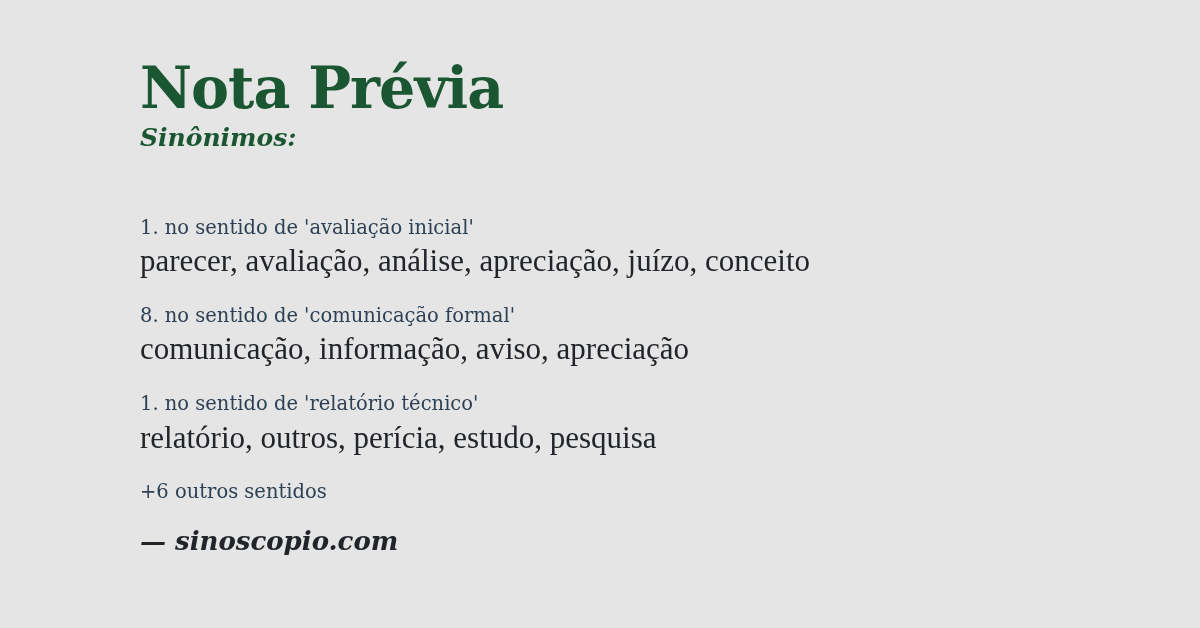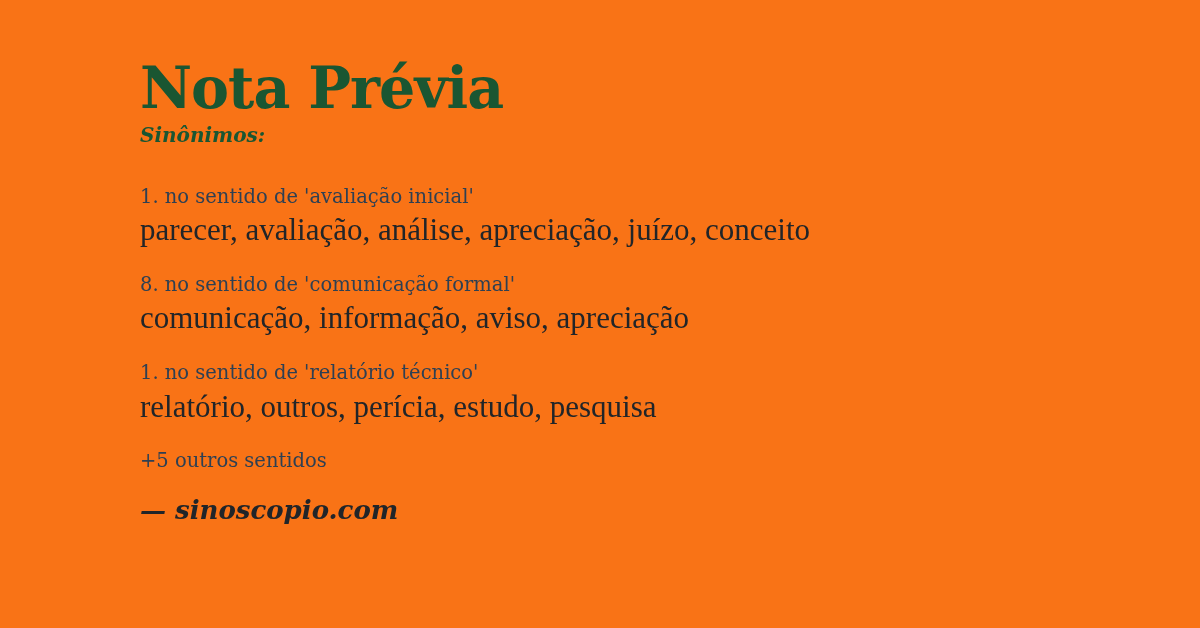--- a/index.html
+++ b/index.html
@@ -4,47 +4,47 @@
 <style>
   html, body {
     margin: 0;
     padding: 0;
     background: #ffffff;
   }
   .card {
     position: relative;
     width: 1200px;
     height: 628px;
-    background: #f97316;
+    background: #e5e5e5;
     overflow: hidden;
     font-family: "DejaVu Serif", "Liberation Serif", serif;
   }
   .content {
     position: absolute;
     left: 140px;
     top: 58px;
     right: 60px;
   }
   .title {
     margin: 0;
     font-size: 57px;
     line-height: 1.05;
     font-weight: 700;
     color: #1a5632;
     letter-spacing: -1px;
   }
   .subtitle {
     margin-top: 5px;
-    font-size: 20px;
+    font-size: 25px;
     font-weight: 700;
     font-style: italic;
     color: #1a5632;
   }
   .senses {
-    margin-top: 38px;
+    margin-top: 64px;
   }
   .sense {
     margin-bottom: 23px;
   }
   .sense-label {
     font-size: 19.5px;
     line-height: 1.2;
     color: #2e4053;
   }
   .sense-synonyms {
@@ -88,21 +88,21 @@
       <section class="sense">
         <div class="sense-label">8. no sentido de 'comunicação formal'</div>
         <div class="sense-synonyms">comunicação, informação, aviso, apreciação</div>
       </section>
 
       <section class="sense">
         <div class="sense-label">1. no sentido de 'relatório técnico'</div>
         <div class="sense-synonyms">relatório, outros, perícia, estudo, pesquisa</div>
       </section>
 
-      <div class="more">+5 outros sentidos</div>
+      <div class="more">+6 outros sentidos</div>
     </main>
 
     <footer>
       <div class="attribution">— sinoscopio.com</div>
     </footer>
 
   </div>
 </div>
 
 </body></html>

